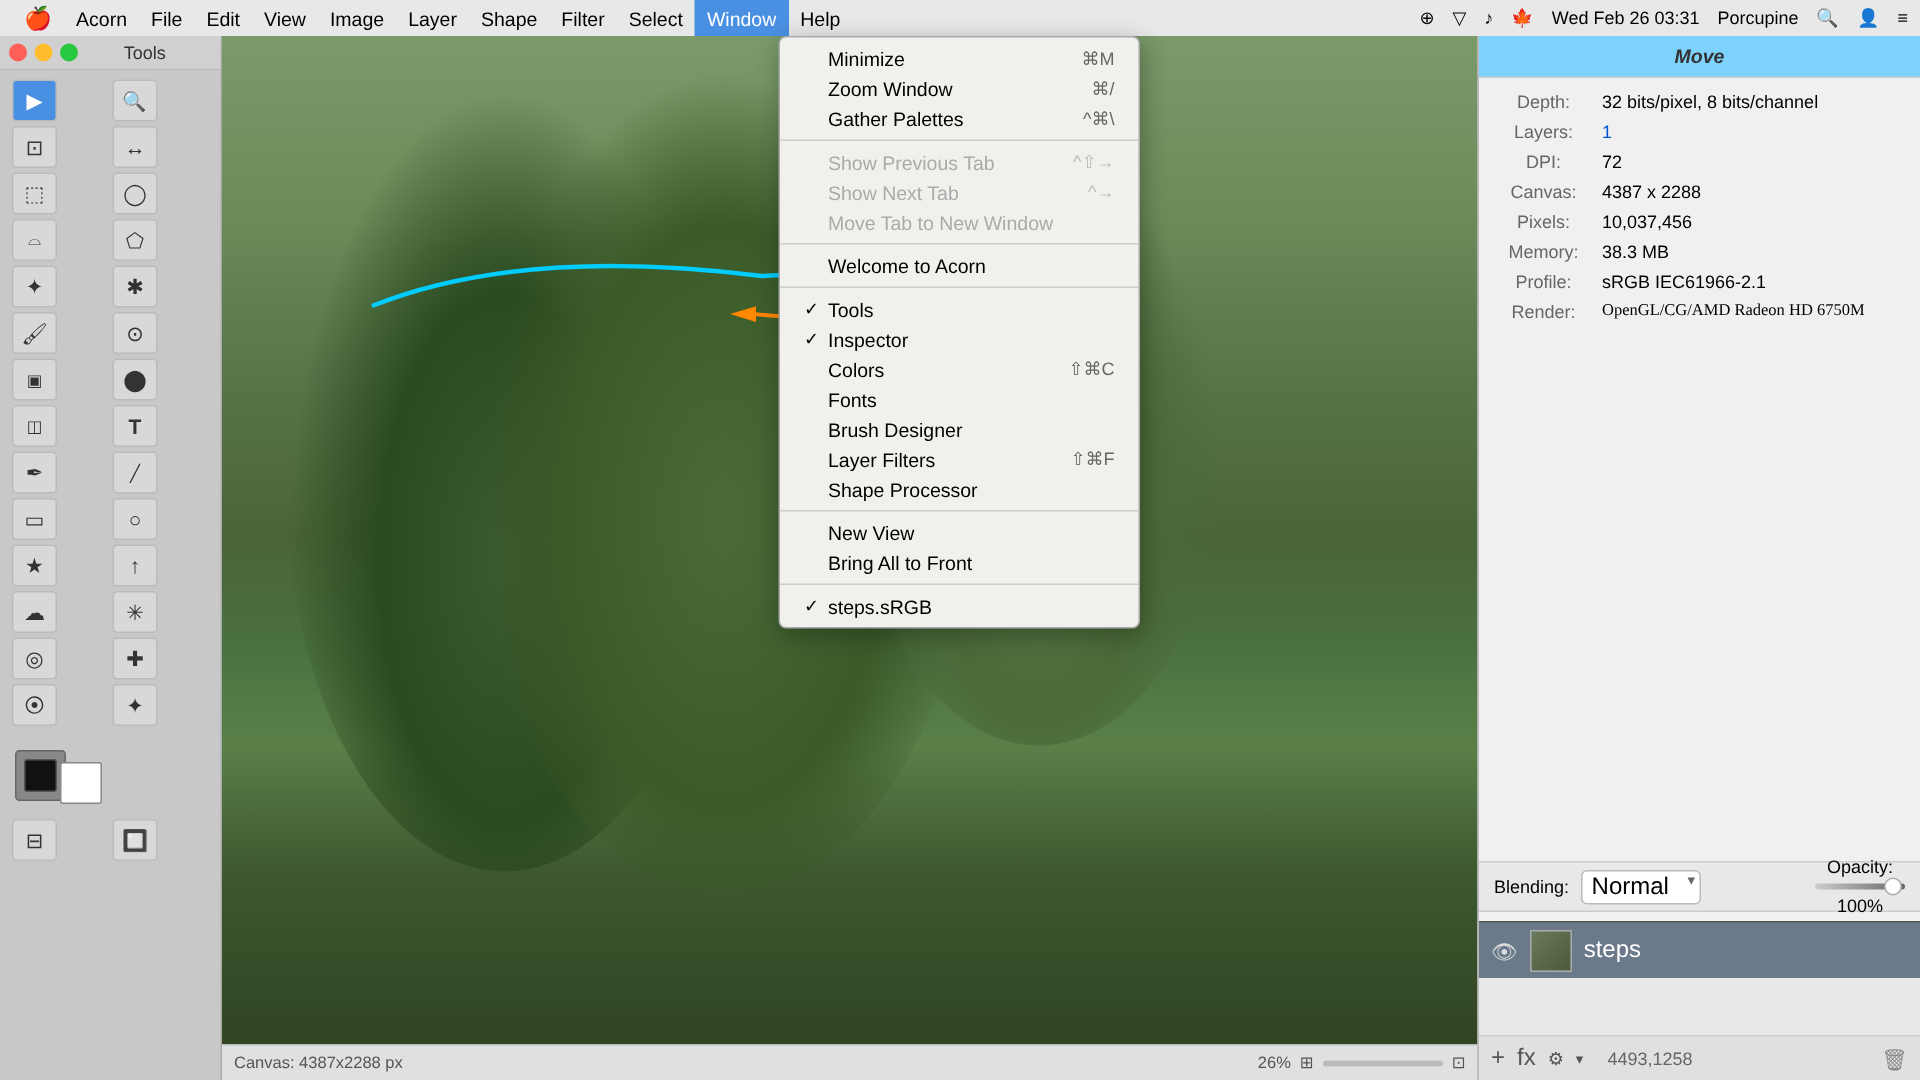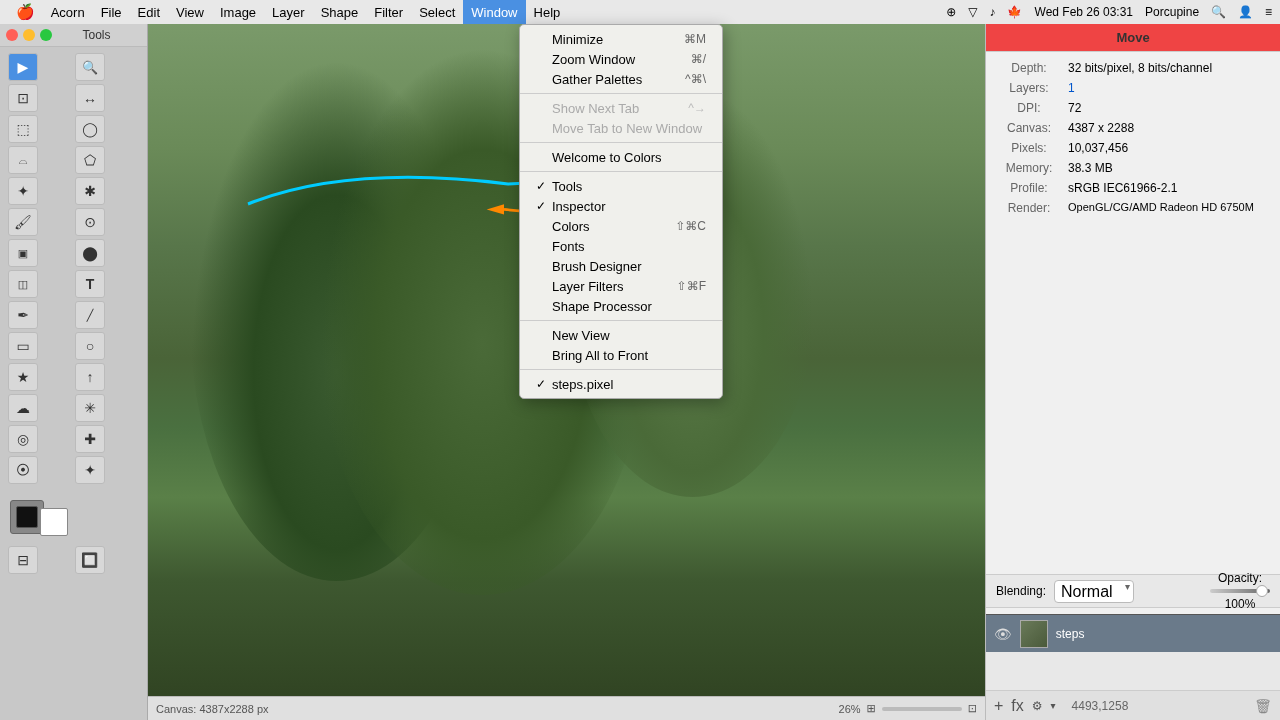--- a/index.html
+++ b/index.html
@@ -135,28 +135,29 @@
       position: absolute;
       top: 24px;
       right: 0;
       width: 295px;
       bottom: 0;
       background: #f0f0f0;
       border-left: 1px solid #bbb;
     }
     .inspector-title {
       height: 28px;
-      background: #ef4444;
+      background: #7dd3fc;
       border-bottom: 1px solid #ccc;
       display: flex;
       align-items: center;
       justify-content: center;
       font-size: 13px;
       font-weight: 600;
       color: #333;
+      font-style: italic;
     }
     .inspector-row {
       display: flex;
       padding: 3px 12px;
       font-size: 12px;
       border-bottom: none;
     }
     .inspector-label {
       color: #666;
       width: 70px;
@@ -242,21 +243,21 @@
       color: #ddd;
     }
     .layer-thumb {
       width: 28px;
       height: 28px;
       background: linear-gradient(135deg, #6a7a5a, #4a5a3a);
       border: 1px solid #aaa;
     }
     .layer-name {
       color: white;
-      font-size: 12px;
+      font-size: 16px;
     }
 
     .inspector-bottom {
       position: absolute;
       bottom: 0;
       left: 0;
       right: 0;
       height: 30px;
       background: #e0e0e0;
       border-top: 1px solid #ccc;
@@ -295,21 +296,21 @@
       height: 4px;
       background: #bbb;
       border-radius: 2px;
     }
 
     
     .menu-dropdown {
       position: absolute;
       top: 24px;
       left: 519px;
-      width: 204px;
+      width: 241px;
       background: #f0f0ec;
       border: 1px solid #aaa;
       box-shadow: 2px 4px 16px rgba(0,0,0,0.3);
       z-index: 200;
       border-radius: 5px;
       padding: 4px 0;
     }
     .menu-item {
       display: flex;
       align-items: center;
@@ -540,21 +541,21 @@
     <div class="inspector-row">
       <span class="inspector-label">Memory:</span>
       <span class="inspector-value">38.3 MB</span>
     </div>
     <div class="inspector-row">
       <span class="inspector-label">Profile:</span>
       <span class="inspector-value">sRGB IEC61966-2.1</span>
     </div>
     <div class="inspector-row">
       <span class="inspector-label">Render:</span>
-      <span class="inspector-value" style="font-size:11px;">OpenGL/CG/AMD Radeon HD 6750M</span>
+      <span class="inspector-value" style="font-size:11px;font-family:Liberation Serif, serif;">OpenGL/CG/AMD Radeon HD 6750M</span>
     </div>
   </div>
 
   <div style="flex:1; min-height:160px;"></div>
 
   <div class="inspector-blending" style="position:absolute; bottom:112px; left:0; right:0;">
     <span>Blending:</span>
     <div class="blending-select-wrapper">
       <select class="blending-select">
         <option>Normal</option>
@@ -604,37 +605,42 @@
     <span class="menu-item-shortcut">⌘/</span>
   </div>
 
   <div class="menu-item">
     <span class="menu-item-check"></span>
     <span>Gather Palettes</span>
     <span class="menu-item-shortcut">^⌘\</span>
   </div>
   <div class="menu-separator"></div>
 
+  <div class="menu-item disabled">
+    <span class="menu-item-check"></span>
+    <span>Show Previous Tab</span>
+    <span class="menu-item-shortcut">^⇧→</span>
+  </div>
 
   <div class="menu-item disabled">
     <span class="menu-item-check"></span>
     <span>Show Next Tab</span>
     <span class="menu-item-shortcut">^→</span>
   </div>
 
   <div class="menu-item disabled">
     <span class="menu-item-check"></span>
     <span>Move Tab to New Window</span>
   </div>
 
   <div class="menu-separator"></div>
 
   <div class="menu-item">
     <span class="menu-item-check"></span>
-    <span>Welcome to Colors</span>
+    <span>Welcome to Acorn</span>
   </div>
   <div class="menu-separator"></div>
 
   <div class="menu-item">
     <span class="menu-item-check">✓</span>
     <span>Tools</span>
   </div>
 
   <div class="menu-item">
     <span class="menu-item-check">✓</span>
@@ -675,15 +681,15 @@
   </div>
 
   <div class="menu-item">
     <span class="menu-item-check"></span>
     <span>Bring All to Front</span>
   </div>
   <div class="menu-separator"></div>
 
   <div class="menu-item">
     <span class="menu-item-check">✓</span>
-    <span>steps.pixel</span>
+    <span>steps.sRGB</span>
   </div>
 </div>
 
 </body></html>

